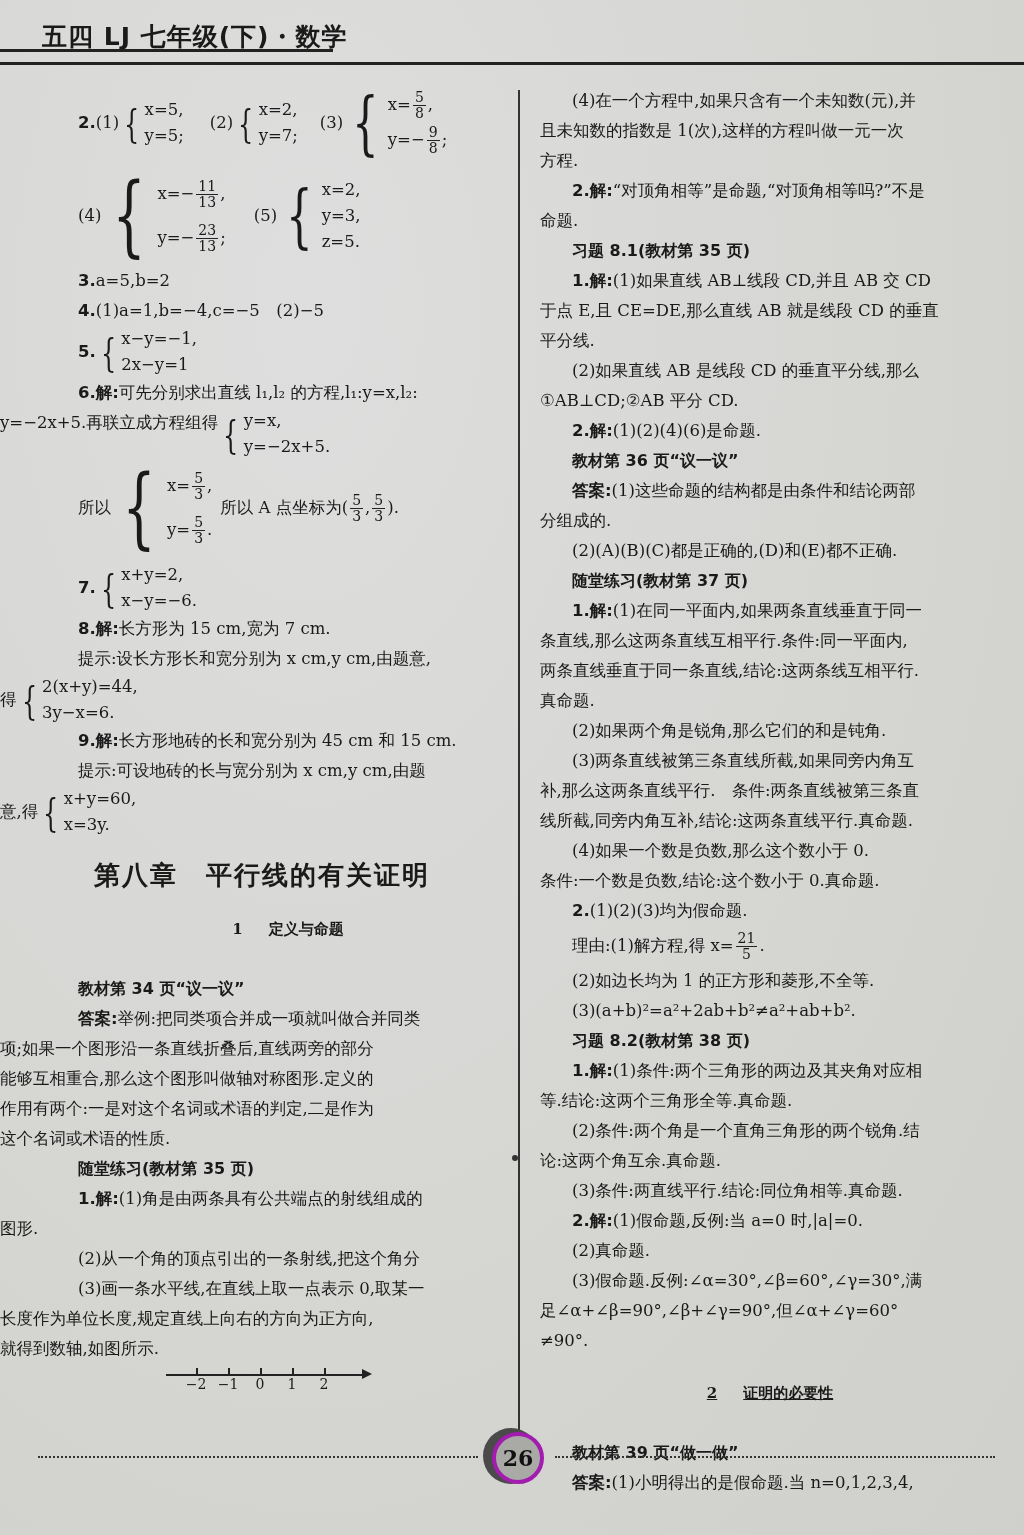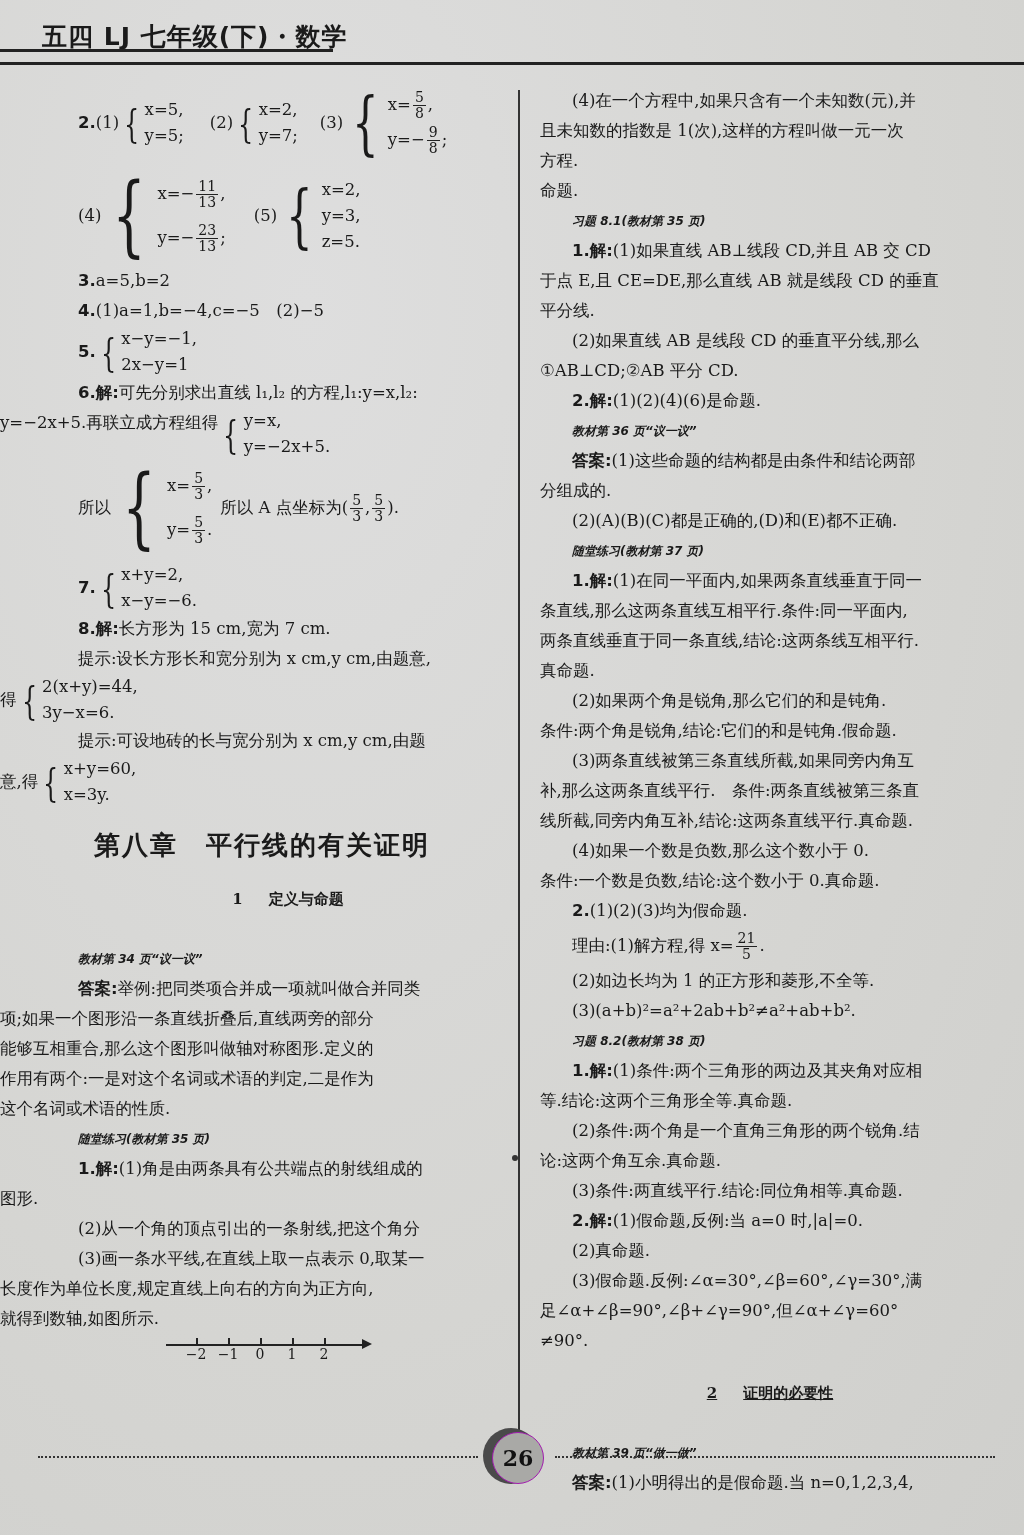--- a/index.html
+++ b/index.html
@@ -21,21 +21,21 @@
   .header-underline { position: absolute; left: 0; top: 49px; width: 333px; height: 3px; background: #222; }
   .header-rule { position: absolute; left: 0; top: 62px; width: 1024px; height: 3px; background: #222; }
   .col-divider { position: absolute; left: 518px; top: 90px; width: 2px; height: 1380px; background: #333; }
   .col-dot { position: absolute; left: 512px; top: 1155px; width: 6px; height: 6px; border-radius: 50%; background: #333; }
   .column { position: absolute; top: 78px; font-size: 16.5px; line-height: 30px; }
   .col-left { left: 78px; width: 420px; }
   .col-right { left: 540px; width: 460px; }
   .line { white-space: nowrap; }
   .indent { padding-left: 32px; }
   .b { font-weight: bold; font-family: "DejaVu Sans", "Liberation Sans", sans-serif; }
-  .sec-head { font-weight: bold; font-family: "DejaVu Sans", "Liberation Sans", sans-serif; font-size: 12px; font-style: italic; }
+  .sec-head { font-weight: bold; font-family: "DejaVu Sans", "Liberation Sans", sans-serif; font-size: 16px; }
   .frac { display: inline-block; vertical-align: middle; text-align: center; font-size: 14px; line-height: 15px; margin: 0 2px; }
   .frac .num { display: block; border-bottom: 1px solid #222; padding: 0 2px; }
   .frac .den { display: block; padding: 0 2px; }
   .sys { display: inline-flex; align-items: stretch; vertical-align: middle; }
   .brace { font-size: 40px; line-height: 1; display: flex; align-items: center; transform: scaleX(0.6); margin-right: 0; font-family: "DejaVu Serif", serif; font-weight: 300; }
   .brace.tall { font-size: 70px; }
   .brace.xtall { font-size: 88px; }
   .sys-rows { display: flex; flex-direction: column; justify-content: space-around; }
   .sys-row { line-height: 26px; white-space: nowrap; }
   .chapter-title {
@@ -49,21 +49,21 @@
   }
   .section-title .num { margin-right: 26px; font-family: "DejaVu Serif", serif; }
   .number-line { position: relative; width: 220px; height: 36px; margin-left: 88px; }
   .nl-axis { position: absolute; left: 0; top: 10px; width: 200px; height: 1.5px; background: #222; }
   .nl-arrow { position: absolute; left: 196px; top: 5px; width: 0; height: 0; border-left: 10px solid #222; border-top: 5px solid transparent; border-bottom: 5px solid transparent; }
   .nl-tick { position: absolute; top: 4px; width: 1.5px; height: 7px; background: #222; }
   .nl-label { position: absolute; top: 12px; font-size: 14px; line-height: 16px; transform: translateX(-50%); }
   .footer-dots-left { position: absolute; left: 38px; top: 1456px; width: 440px; border-top: 2px dotted #333; }
   .footer-dots-right { position: absolute; left: 555px; top: 1456px; width: 440px; border-top: 2px dotted #333; }
   .page-badge-shadow { position: absolute; left: 483px; top: 1428px; width: 56px; height: 56px; border-radius: 50%; background: #4a4a4a; }
-  .page-badge { position: absolute; left: 492px; top: 1432px; width: 52px; height: 52px; border-radius: 50%; background: #a9a9a6; border: 1px solid #a21caf; display: flex; align-items: center; justify-content: center; font-weight: bold; font-size: 22px; font-family: "DejaVu Serif", serif; color: #111; }
+  .page-badge { position: absolute; left: 492px; top: 1432px; width: 52px; height: 52px; border-radius: 50%; background: #a9a9a6; border: 4px solid #a21caf; display: flex; align-items: center; justify-content: center; font-weight: bold; font-size: 22px; font-family: "DejaVu Serif", serif; color: #111; }
 </style>
 </head>
 <body>
 
 <div class="header">
   <div class="header-title">五四 LJ 七年级(下)・数学</div>
   <div class="header-underline"></div>
   <div class="header-rule"></div>
 </div>
 
@@ -187,20 +187,21 @@
     <span>得</span>
     <span class="sys">
         <span class="brace">{</span>
         <span class="sys-rows">
           <span class="sys-row">2(x+y)=44,</span>
           <span class="sys-row">3y−x=6.</span>
         </span>
       </span>
   </div>
 
+  <div class="line"><span class="b">9.</span><span class="b">解:</span><span>长方形地砖的长和宽分别为 45 cm 和 15 cm.</span></div>
   <div class="line">提示:可设地砖的长与宽分别为 x cm,y cm,由题</div>
   <div class="line" style="display:flex; align-items:center; height:52px; margin-left:-78px;">
     <span>意,得</span>
     <span class="sys">
         <span class="brace">{</span>
         <span class="sys-rows">
           <span class="sys-row">x+y=60,</span>
           <span class="sys-row">x=3y.</span>
         </span>
       </span>
@@ -237,20 +238,21 @@
       <div class="nl-label" style="left:126px">1</div>
     <div class="nl-tick" style="left:158px"></div>
       <div class="nl-label" style="left:158px">2</div>
   </div>
 </div>
 
 <div class="column col-right" style="top:86px;">
   <div class="line indent">(4)在一个方程中,如果只含有一个未知数(元),并</div>
   <div class="line">且未知数的指数是 1(次),这样的方程叫做一元一次</div>
   <div class="line">方程.</div>
+  <div class="line indent"><span class="b">2.</span><span class="b">解:</span><span>“对顶角相等”是命题,“对顶角相等吗?”不是</span></div>
   <div class="line">命题.</div>
 
   <div class="line indent sec-head">习题 8.1(教材第 35 页)</div>
   <div class="line indent"><span class="b">1.</span><span class="b">解:</span><span>(1)如果直线 AB⊥线段 CD,并且 AB 交 CD</span></div>
   <div class="line">于点 E,且 CE=DE,那么直线 AB 就是线段 CD 的垂直</div>
   <div class="line">平分线.</div>
   <div class="line indent">(2)如果直线 AB 是线段 CD 的垂直平分线,那么</div>
   <div class="line">①AB⊥CD;②AB 平分 CD.</div>
   <div class="line indent"><span class="b">2.</span><span class="b">解:</span><span>(1)(2)(4)(6)是命题.</span></div>
 
@@ -258,21 +260,20 @@
   <div class="line indent"><span class="b">答案:</span><span>(1)这些命题的结构都是由条件和结论两部</span></div>
   <div class="line">分组成的.</div>
   <div class="line indent">(2)(A)(B)(C)都是正确的,(D)和(E)都不正确.</div>
 
   <div class="line indent sec-head">随堂练习(教材第 37 页)</div>
   <div class="line indent"><span class="b">1.</span><span class="b">解:</span><span>(1)在同一平面内,如果两条直线垂直于同一</span></div>
   <div class="line">条直线,那么这两条直线互相平行.条件:同一平面内,</div>
   <div class="line">两条直线垂直于同一条直线,结论:这两条线互相平行.</div>
   <div class="line">真命题.</div>
   <div class="line indent">(2)如果两个角是锐角,那么它们的和是钝角.</div>
-  <div class="line">条件:两个角是锐角,结论:它们的和是钝角.假命题.</div>
   <div class="line indent">(3)两条直线被第三条直线所截,如果同旁内角互</div>
   <div class="line">补,那么这两条直线平行.　条件:两条直线被第三条直</div>
   <div class="line">线所截,同旁内角互补,结论:这两条直线平行.真命题.</div>
   <div class="line indent">(4)如果一个数是负数,那么这个数小于 0.</div>
   <div class="line">条件:一个数是负数,结论:这个数小于 0.真命题.</div>
   <div class="line indent"><span class="b">2.</span><span>(1)(2)(3)均为假命题.</span></div>
   <div class="line indent" style="height:40px; display:flex; align-items:center;">
     <span>理由:(1)解方程,得 x=</span>
       <span class="frac">
         <span class="num">21</span>

